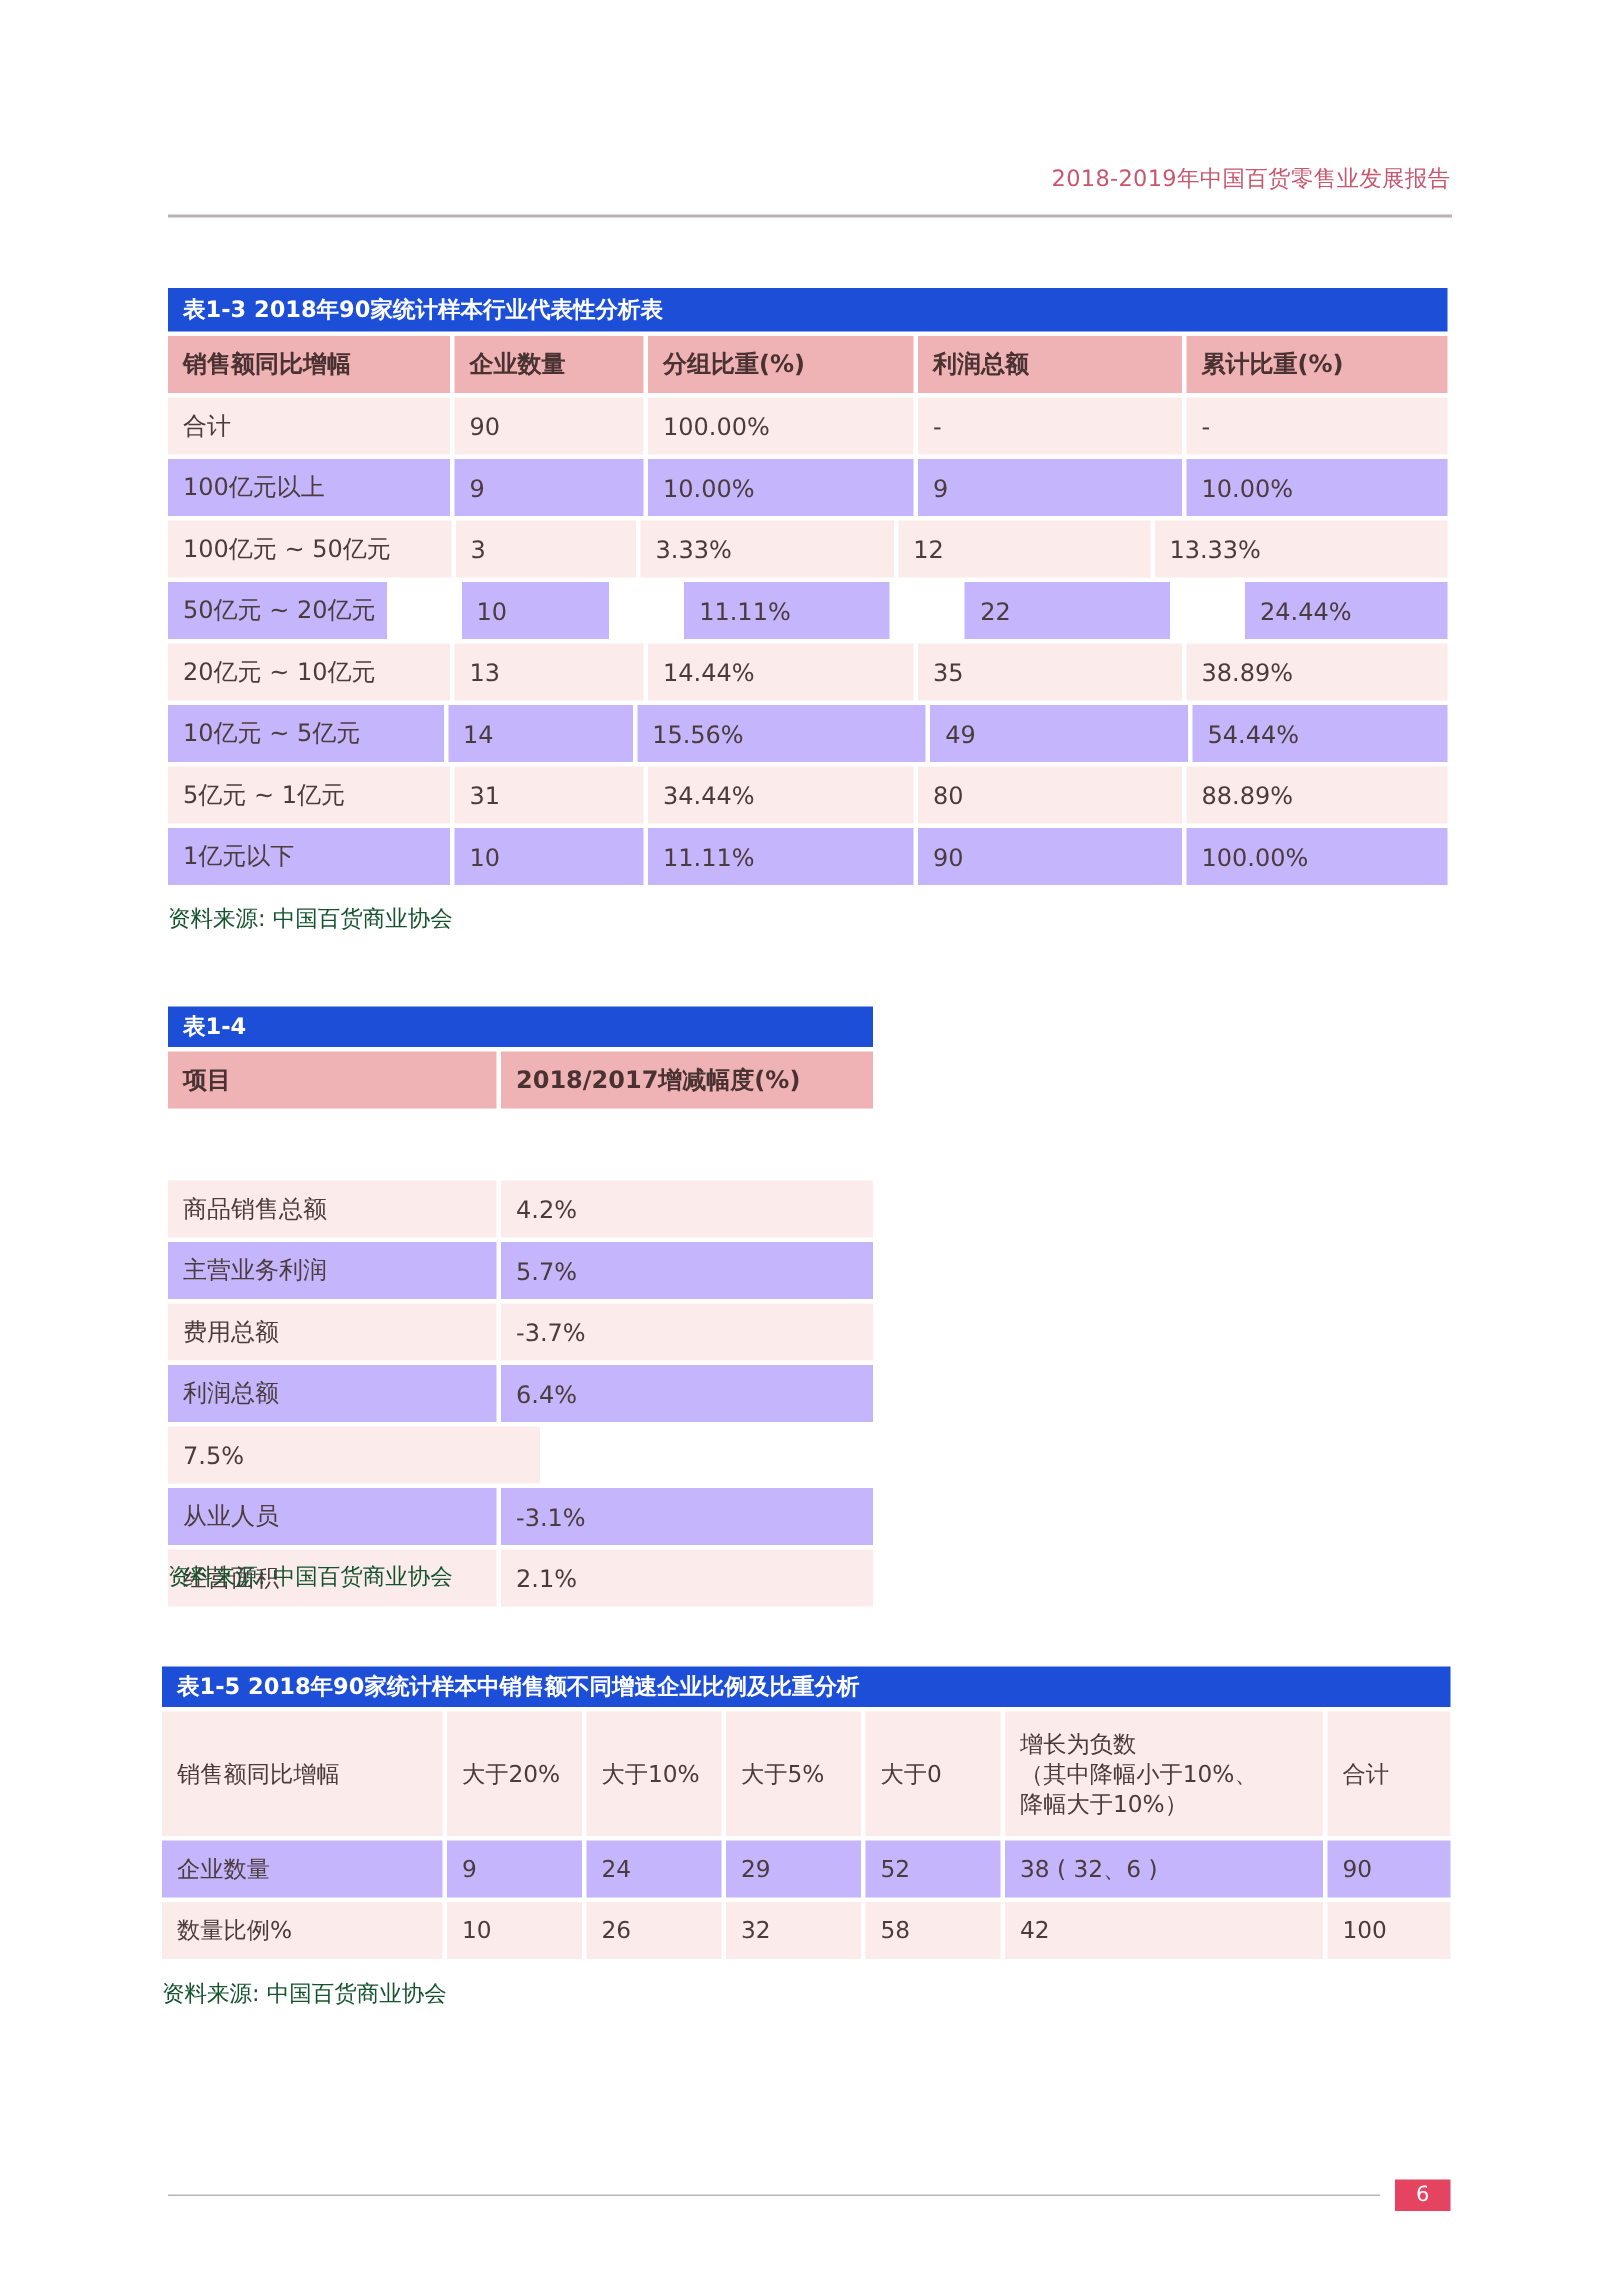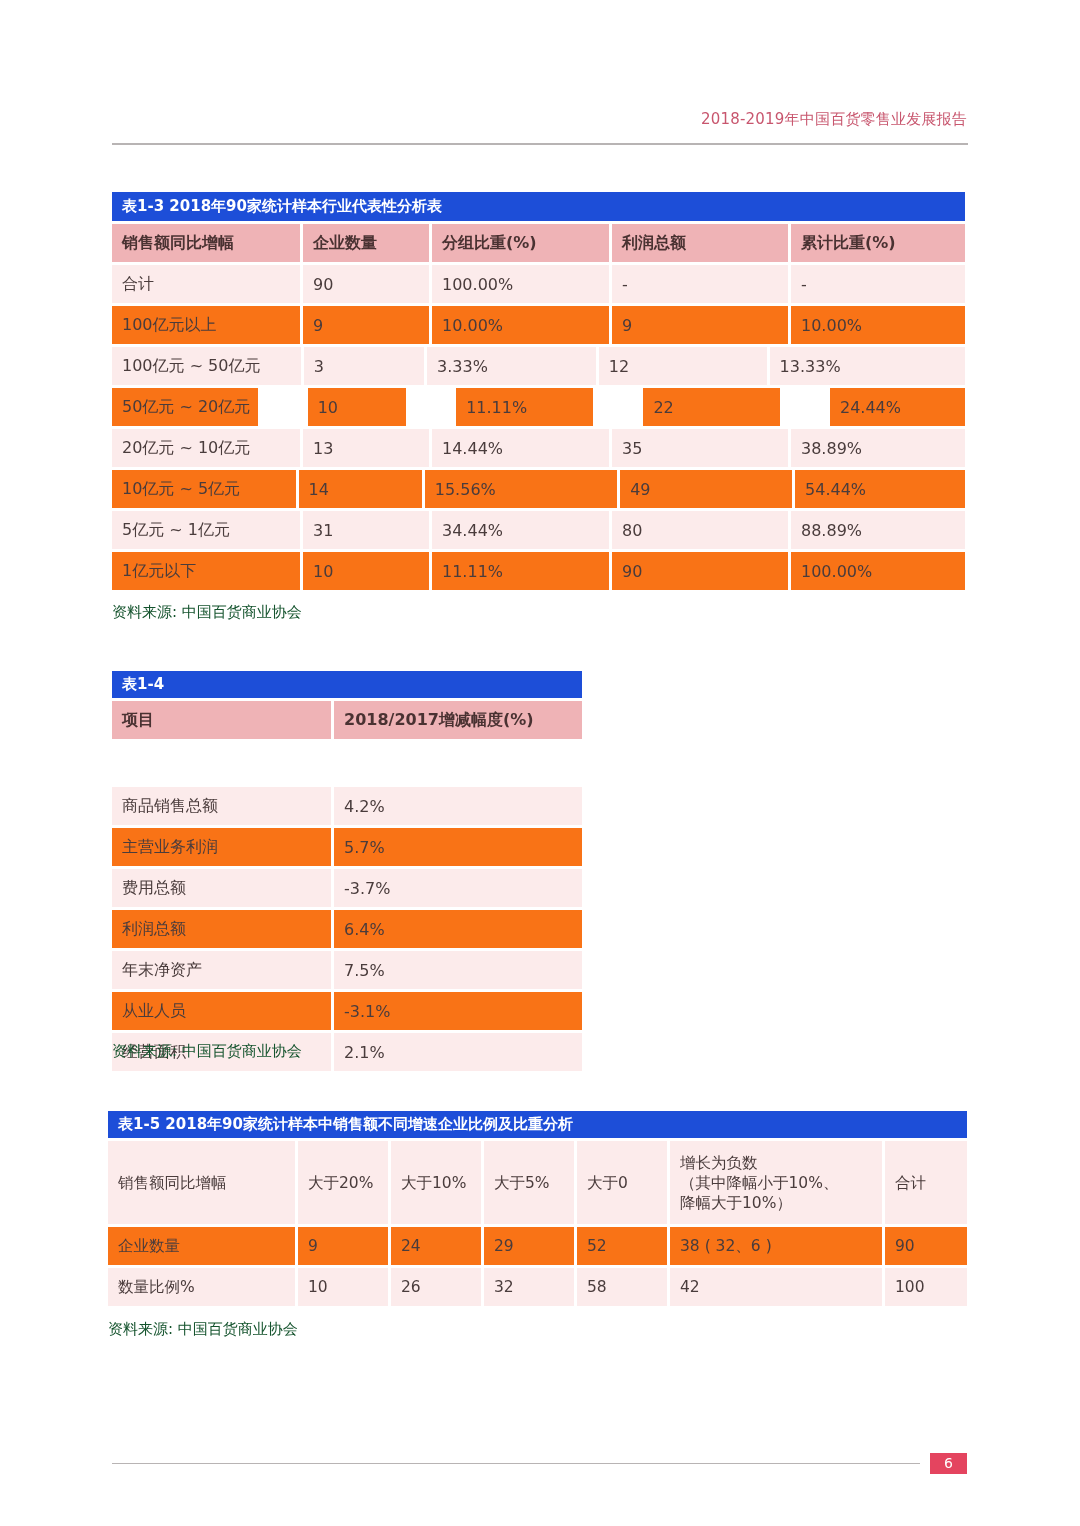--- a/index.html
+++ b/index.html
@@ -6,21 +6,21 @@
   body { width:1080px; height:1526px; background:#ffffff; position:relative; font-family:"DejaVu Sans", "Liberation Sans", sans-serif; color:#4a3c3c; overflow:hidden; }
   .hdr-title { position:absolute; left:600px; width:367px; top:110px; text-align:right; font-size:15px; color:#c8566e; letter-spacing:0.2px; }
   .hdr-rule { position:absolute; left:112px; width:856px; top:143px; height:2px; background:#b8b4b4; }
   .tbl { position:absolute; }
   .caption { background:#1d4ed8; color:#ffffff; font-weight:bold; font-size:15px; height:29px; line-height:29px; padding-left:10px; white-space:nowrap; overflow:hidden; }
   .row { display:flex; margin-top:3px; }
   .cell { box-sizing:border-box; padding-left:10px; font-size:16px; display:flex; align-items:center; margin-right:3px; }
   .cell:last-child { margin-right:0; }
   .head .cell { background:#efb3b6; font-weight:bold; color:#4a3232; }
   .odd .cell { background:#fcebeb; }
-  .even .cell { background:#f97316; }
+  .even .cell { background:#c4b5fd; }
   .source { position:absolute; font-size:15px; color:#14532d; }
   .t5 .cell { font-size:15.5px; }
   .t5 .head .cell { background:#fcebeb; font-weight:normal; color:#4a3c3c; line-height:20px; }
   .footer-rule { position:absolute; left:112px; width:808px; top:1463px; height:1px; background:#b8b4b4; }
   .page-num { position:absolute; left:930px; top:1453px; width:37px; height:21px; background:#e4445f; color:#fff; font-size:14px; text-align:center; line-height:21px; }
 </style>
 </head>
 <body>
 
 <div class="hdr-title">2018-2019年中国百货零售业发展报告</div>
@@ -110,21 +110,20 @@
   </div>
   <div class="row odd" style="height:38px;">
     <div class="cell" style="width:219px">费用总额</div>
     <div class="cell" style="width:248px">-3.7%</div>
   </div>
   <div class="row even" style="height:38px;">
     <div class="cell" style="width:219px">利润总额</div>
     <div class="cell" style="width:248px">6.4%</div>
   </div>
   <div class="row odd" style="height:38px;">
-    <div class="cell" style="width:219px">年末净资产</div>
     <div class="cell" style="width:248px">7.5%</div>
   </div>
   <div class="row even" style="height:38px;">
     <div class="cell" style="width:219px">从业人员</div>
     <div class="cell" style="width:248px">-3.1%</div>
   </div>
   <div class="row odd" style="height:38px;">
     <div class="cell" style="width:219px">经营面积</div>
     <div class="cell" style="width:248px">2.1%</div>
   </div>

